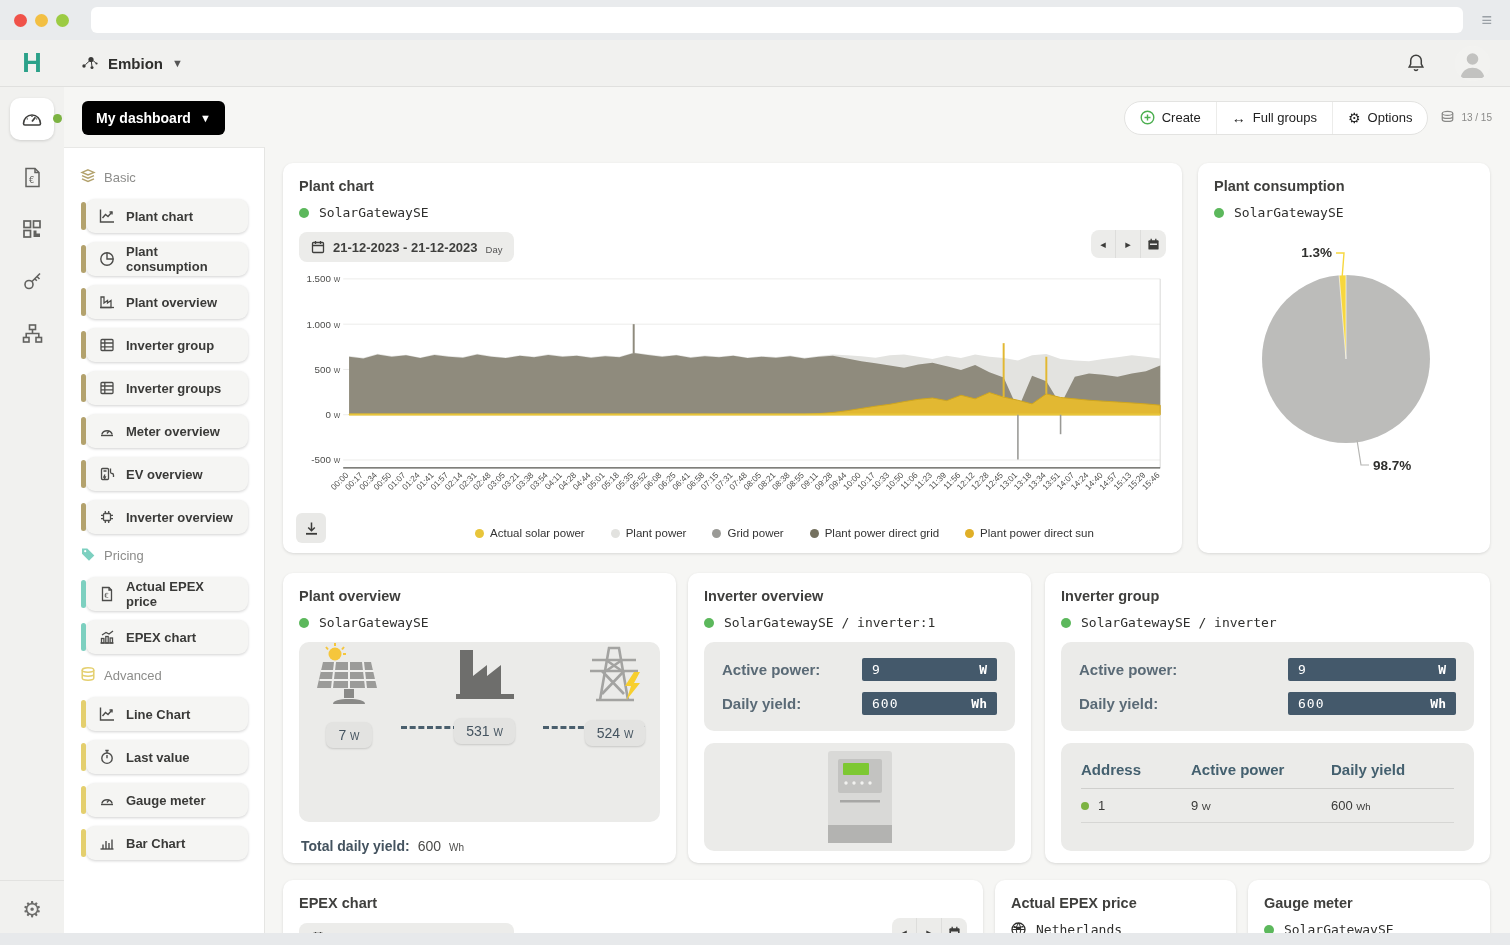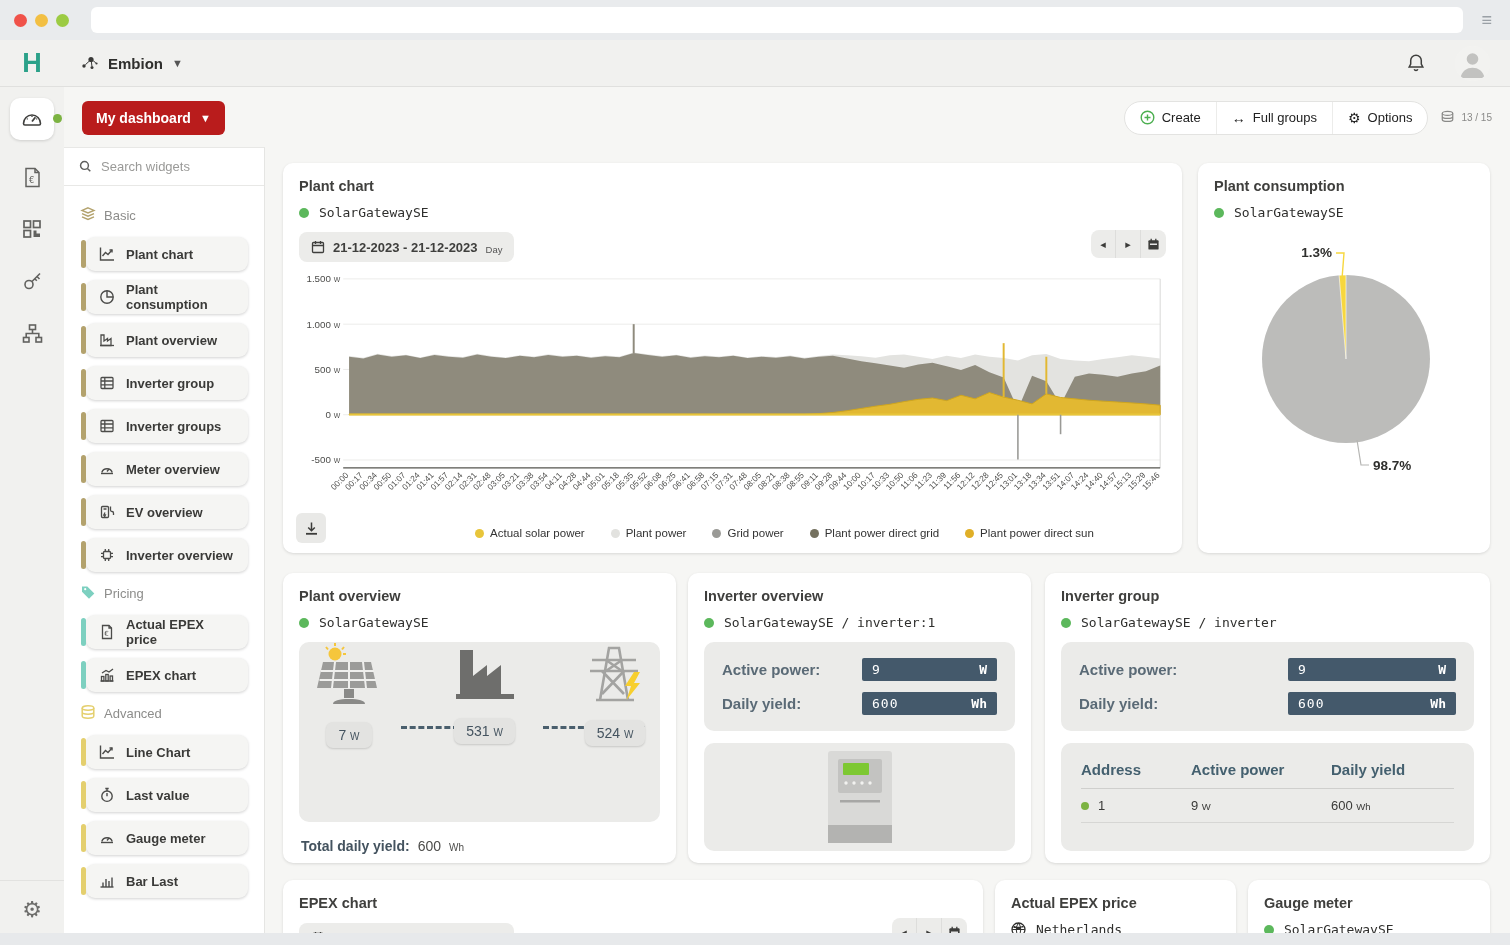--- a/index.html
+++ b/index.html
@@ -25,21 +25,21 @@
   .rail { position:absolute; top:87px; left:0; width:64px; bottom:0; background:#f1f1ef; display:flex; flex-direction:column; align-items:center; padding-top:11px; z-index:10; }
   .rail-item { width:44px; height:42px; display:flex; align-items:center; justify-content:center; margin-bottom:10px; color:#62625f; position:relative; border-radius:10px; }
   .rail-item.active { background:#fff; box-shadow:0 1px 3px rgba(0,0,0,.15); }
   .rail-item.active::after { content:""; position:absolute; right:-8px; top:16px; width:9px; height:9px; border-radius:50%; background:#7cb342; }
   .rail-gap { margin-top:6px; }
   .rail-bottom { margin-top:auto; width:64px; border-top:1px solid #e2e2e0; display:flex; justify-content:center; padding:16px 0 22px; }
   .gear-glyph { font-size:22px; color:#6d6d6b; }
 
   
   .toolbar { position:absolute; top:87px; left:64px; right:0; height:61px; display:flex; align-items:center; padding:0 18px; }
-  .mydash { background:#b91c1c; color:#fff; font-weight:bold; font-size:14px; border:none; border-radius:6px; padding:9px 14px; display:flex; align-items:center; gap:9px; cursor:pointer; }
+  .mydash { background:#000000; color:#fff; font-weight:bold; font-size:14px; border:none; border-radius:6px; padding:9px 14px; display:flex; align-items:center; gap:9px; cursor:pointer; }
   .tb-right { margin-left:auto; display:flex; align-items:center; gap:12px; }
   .btn-group { background:#fff; border:1px solid #e3e3e1; border-radius:18px; display:flex; overflow:hidden; }
   .tb-btn { padding:8px 15px; font-size:13px; color:#222; background:none; border:none; border-right:1px solid #ececea; display:flex; align-items:center; gap:7px; cursor:pointer; }
   .tb-btn:last-child { border-right:none; }
   .widget-count { color:#8a8a88; font-size:10px; display:flex; align-items:center; gap:6px; }
 
   
   .wsidebar { position:absolute; top:147px; left:64px; width:201px; bottom:12px; background:#fff; border-right:1px solid #e5e5e3; border-top:1px solid #e8e8e6; z-index:5; overflow:hidden; }
   .search-row { height:38px; border-bottom:1px solid #e8e8e6; display:flex; align-items:center; gap:9px; padding:0 15px; }
   .search-row input { border:none; outline:none; font-size:13px; color:#333; width:100%; background:transparent; }
@@ -228,27 +228,20 @@
       <svg class="icon" width="15" height="15" viewBox="0 0 16 16" fill="none" stroke="#8a8a88" stroke-width="1.3">
           <ellipse cx="8" cy="3.6" rx="5.6" ry="2.1"></ellipse>
           <path d="M2.4 3.6v3.2c0 1.1 2.5 2.1 5.6 2.1s5.6-1 5.6-2.1V3.6M2.4 6.8V10c0 1.1 2.5 2.1 5.6 2.1s5.6-1 5.6-2.1V6.8"></path>
         </svg>
       <span>13 / 15</span>
     </span>
   </div>
 </div>
 
 <div class="wsidebar">
-  <div class="search-row">
-    <svg class="icon" width="15" height="15" viewBox="0 0 15 15" fill="none" stroke="#5f5f5d" stroke-width="1.7">
-        <circle cx="6.3" cy="6.3" r="4.5"></circle>
-        <path d="M9.7 9.7l3.3 3.3"></path>
-      </svg>
-    <input type="text" placeholder="Search widgets" style="">
-  </div>
   <div class="sections">
       <div class="section-label">
         <span><svg width="16" height="16" viewBox="0 0 16 16" fill="none" stroke="#b3a26d" stroke-width="1.4">
             <path d="M8 1.8l6 2.6-6 2.6-6-2.6z"></path>
             <path d="M2 7.6L8 10.2l6-2.6M2 10.8L8 13.4l6-2.6"></path>
           </svg></span>
         <span>Basic</span>
       </div>
       <div class="witem">
         <span class="accent" style="background: rgb(179, 162, 109);"></span>
@@ -404,21 +397,21 @@
         <span class="wi-label">Gauge meter</span>
       </div>
       <div class="witem">
         <span class="accent" style="background: rgb(228, 207, 110);"></span>
         <span class="wi-icon">
           <svg width="16" height="16" viewBox="0 0 16 16" fill="none" stroke="currentColor" stroke-width="1.4">
             <path d="M1.5 14h13"></path>
             <path d="M4 14V9.5M7 14V6M10 14V8M13 14V4.5"></path>
           </svg>
         </span>
-        <span class="wi-label">Bar Last</span>
+        <span class="wi-label">Bar Chart</span>
       </div>
     </div>
 </div>
 
 <div class="card" style="left:283px; top:163px; width:899px; height:390px;">
   <div class="card-pad" style="padding-bottom:0">
     <div class="card-title">Plant chart</div>
     <div class="gw-row">
       <span class="gw-dot"></span>
       <span class="gw-name">SolarGatewaySE</span>

